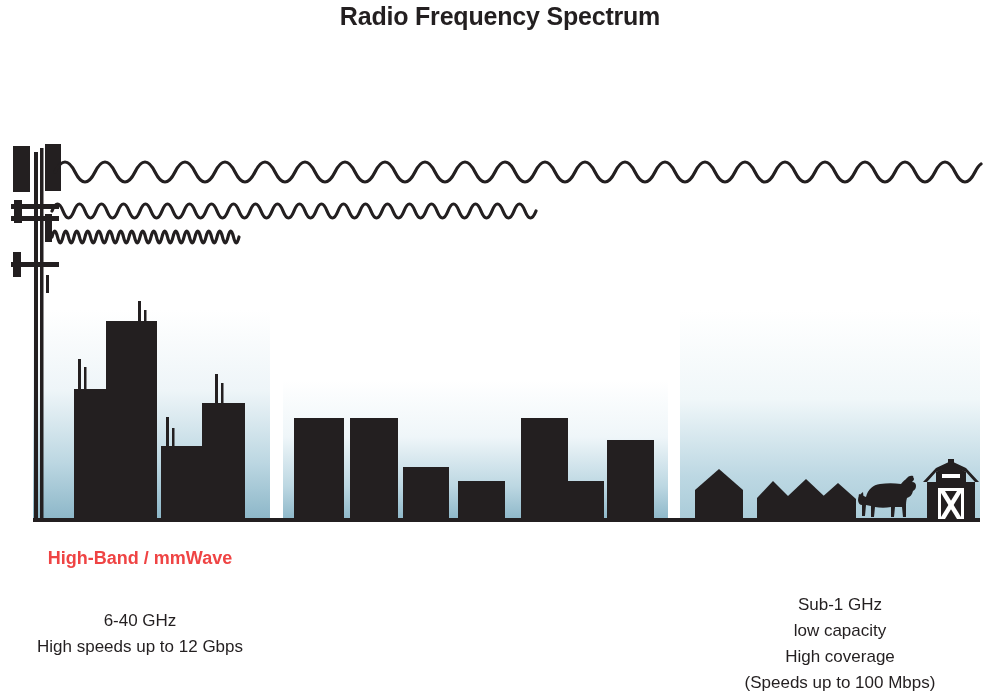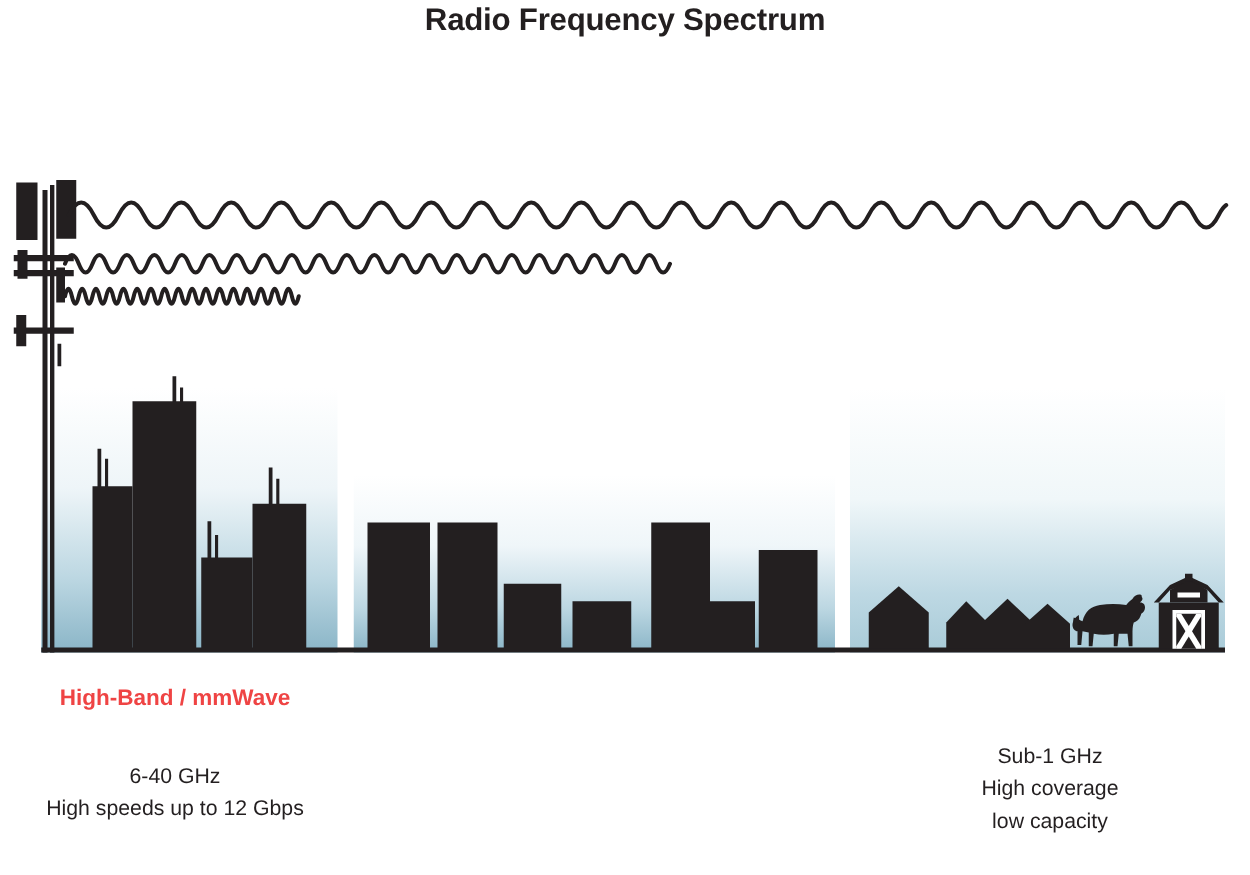--- a/index.html
+++ b/index.html
@@ -233,17 +233,18 @@
 
   <div class="band-label" style="left:0px;top:548px;width:280px;">High-Band / mmWave</div>
   <div class="band-desc" style="left:0px;top:572px;width:280px;margin-top:36px;">
     <div>6-40 GHz</div>
     <div>High speeds up to 12 Gbps</div>
   </div>
 
 
   <div class="band-desc" style="left:700px;top:592px;width:280px;">
     <div>Sub-1 GHz</div>
+    <div>low capacity</div>
     <div>High coverage</div>
-    <div>low capacity</div>
+    <div>(Speeds up to 100 Mbps)</div>
   </div>
 
 </div>
 
 </body></html>

